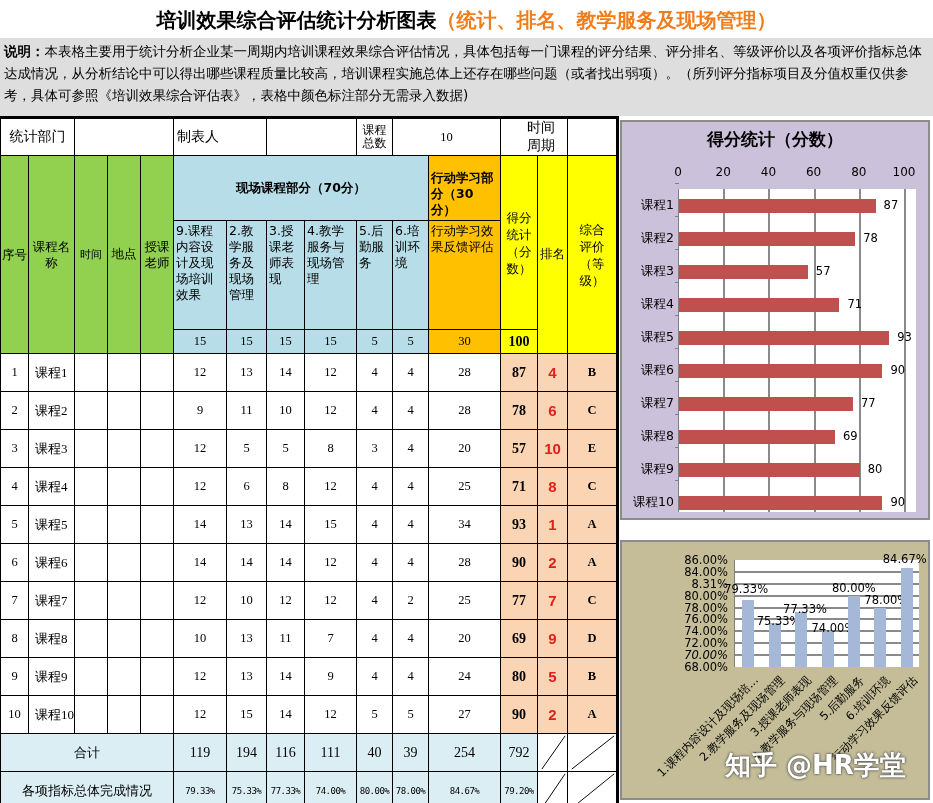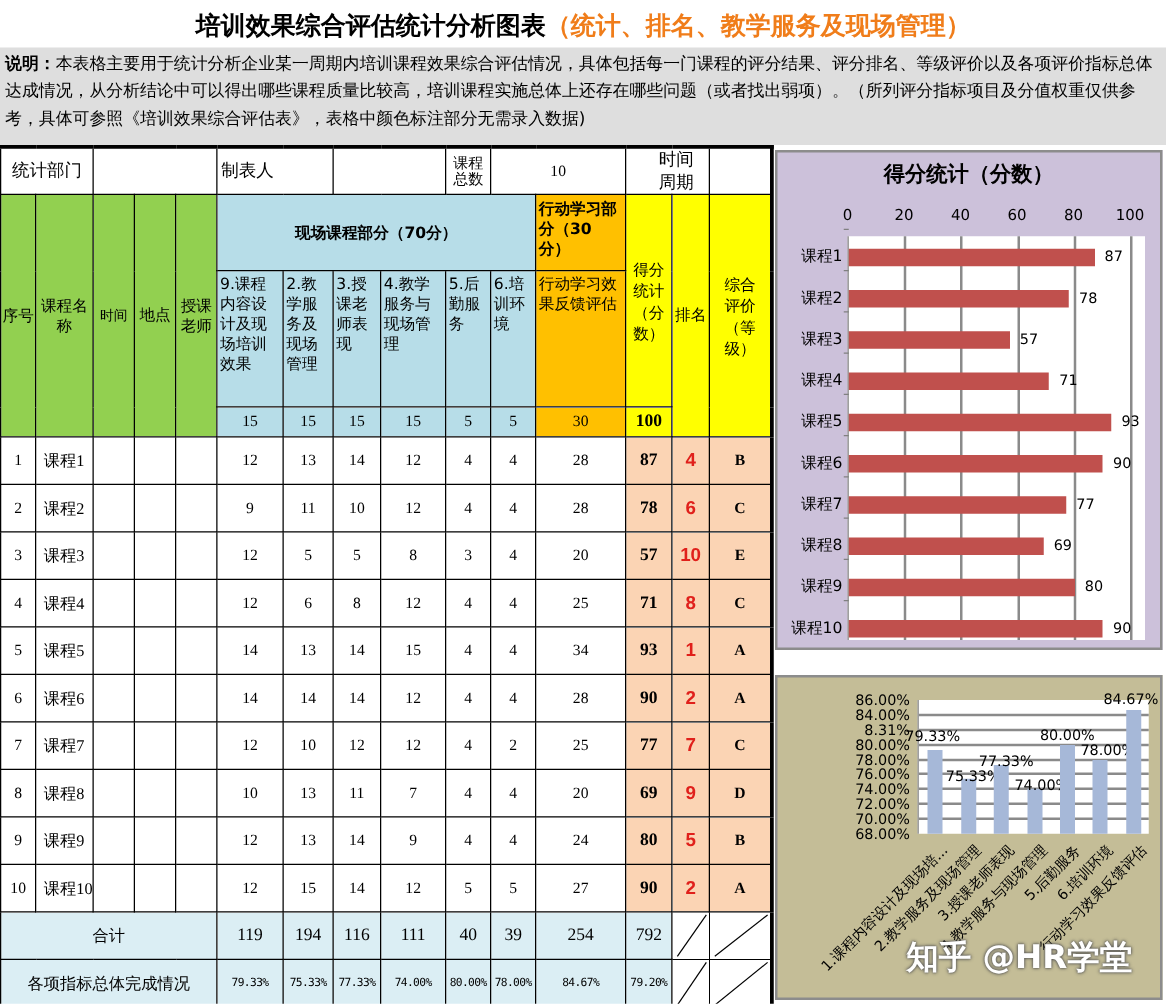--- a/index.html
+++ b/index.html
@@ -91,21 +91,21 @@
     <td class="outer-top thick-right" colspan="2"></td>
   </tr>
 
   <tr style="height:61px">
     <td class="green" rowspan="3" style="line-height:16px;font-size:12.5px">序号</td>
     <td class="green" rowspan="3" style="line-height:16px;font-size:12.5px">课程名称</td>
     <td class="green" rowspan="3" style="font-size:11px">时间</td>
     <td class="green" rowspan="3" style="font-size:12.5px">地点</td>
     <td class="green" rowspan="3" style="line-height:16px;font-size:12.5px">授课老师</td>
     <td class="blue bold" colspan="6" style="font-size:12.5px">现场课程部分（70分）</td>
-    <td class="orange bold hdr-sub" style="padding-top:3px">行动学习部分（30分）</td>
+    <td class="orange bold hdr-sub" style="padding-top:14px">行动学习部分（30分）</td>
     <td class="yellow" rowspan="2" style="line-height:17px;font-size:12.5px;padding:0 3px">得分统计（分数）</td>
     <td class="yellow" rowspan="3" style="font-size:12.5px">排名</td>
     <td class="yellow thick-right" rowspan="3" style="line-height:17px;font-size:12.5px;padding:0 6px">综合评价（等级）</td>
   </tr>
   <tr style="height:109px">
     <td class="blue hdr-sub">9.课程内容设计及现场培训效果</td>
     <td class="blue hdr-sub">2.教学服务及现场管理</td>
     <td class="blue hdr-sub">3.授课老师表现</td>
     <td class="blue hdr-sub">4.教学服务与现场管理</td>
     <td class="blue hdr-sub">5.后勤服务</td>
@@ -398,21 +398,21 @@
       <div class="ytickm" style="top: 258px;"></div>
       <div class="bar" style="top: 307px; width: 203.4px;"></div>
       <div class="blabel" style="top: 306px; left: 211.4px;">90</div>
       <div class="ytickm" style="top: 291px;"></div>
     </div>
 </div>
 
 <div class="chart2">
   <div id="c2-yticks">
       <div class="ytick" style="top: 119px; padding-left: 38px;">68.00%</div>
-      <div class="ytick" style="top: 107.111px;">70.00%</div>
+      <div class="ytick" style="top: 107.111px; font-style: italic;">70.00%</div>
       <div class="ytick" style="top: 95.2222px;">72.00%</div>
       <div class="ytick" style="top: 83.3333px;">74.00%</div>
       <div class="ytick" style="top: 71.4444px;">76.00%</div>
       <div class="ytick" style="top: 59.5556px;">78.00%</div>
       <div class="ytick" style="top: 47.6667px;">80.00%</div>
       <div class="ytick" style="top: 35.7778px;">8.31%</div>
       <div class="ytick" style="top: 23.8889px;">84.00%</div>
       <div class="ytick" style="top: 12px;">86.00%</div>
     </div>
   <div class="plot" id="c2-plot">

